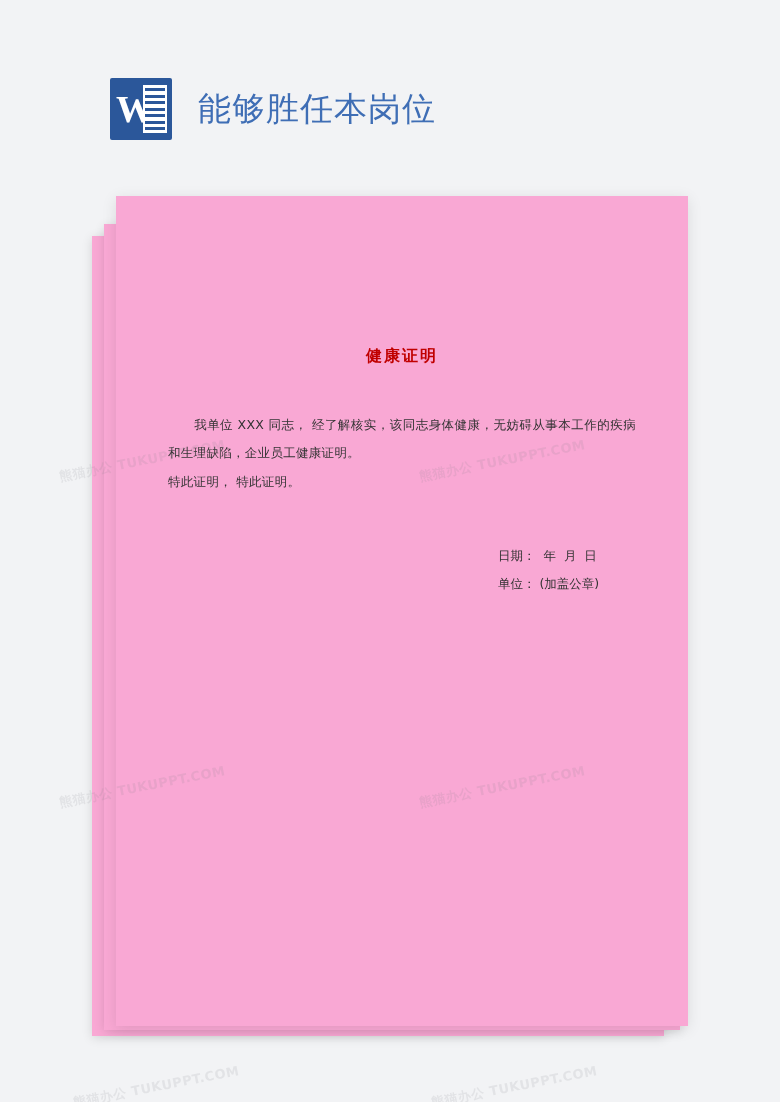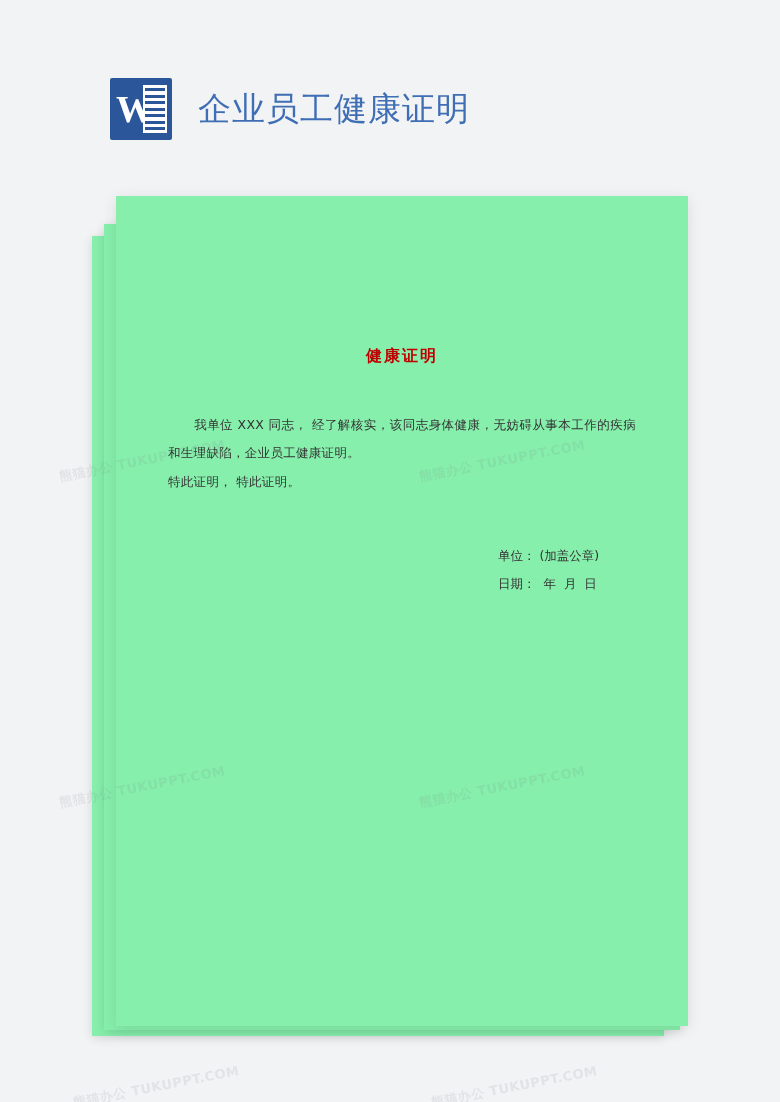--- a/index.html
+++ b/index.html
@@ -75,21 +75,21 @@
   
   .page-stack {
     position: absolute;
     left: 0;
     top: 196px;
     width: 780px;
     height: 860px;
   }
   .sheet {
     position: absolute;
-    background: #86efac;
+    background: #f9a8d4;
   }
   .sheet-back2 {
     left: 92px;
     top: 40px;
     width: 572px;
     height: 800px;
     box-shadow: 0 2px 10px rgba(0,0,0,0.13);
   }
   .sheet-back1 {
     left: 104px;
@@ -185,40 +185,40 @@
     <span class="doc-lines">
       <i></i>
         <i></i>
         <i></i>
         <i></i>
         <i></i>
         <i></i>
         <i></i>
     </span>
   </div>
-  <div class="header-title">企业员工健康证明</div>
+  <div class="header-title">能够胜任本岗位</div>
 </div>
 
 <div class="page-stack">
 
   <div class="sheet sheet-back2"></div>
   <div class="sheet sheet-back1"></div>
 
   <div class="sheet sheet-front">
     <div class="doc-body">
       <div class="doc-title">健康证明</div>
       <div class="doc-para">
         <span class="indent"></span><span>我单位 XXX 同志， 经了解核实，该同志身体健康，无妨碍从事本工作的疾病和生理缺陷，企业员工健康证明。</span>
       </div>
       <div class="doc-para2">
         <span class="indent"></span><span>特此证明， 特此证明。</span>
       </div>
       <div class="sign-block">
+        <div class="sign-line">日期：  年  月  日</div>
         <div class="sign-line">单位： (加盖公章)</div>
-        <div class="sign-line">日期：  年  月  日</div>
       </div>
     </div>
   </div>
 </div>
 
 <div class="wm wm-1">熊猫办公 TUKUPPT.COM</div>
 <div class="wm wm-2">熊猫办公 TUKUPPT.COM</div>
 <div class="wm wm-3">熊猫办公 TUKUPPT.COM</div>
 <div class="wm wm-4">熊猫办公 TUKUPPT.COM</div>
 <div class="wm wm-5">熊猫办公 TUKUPPT.COM</div>

